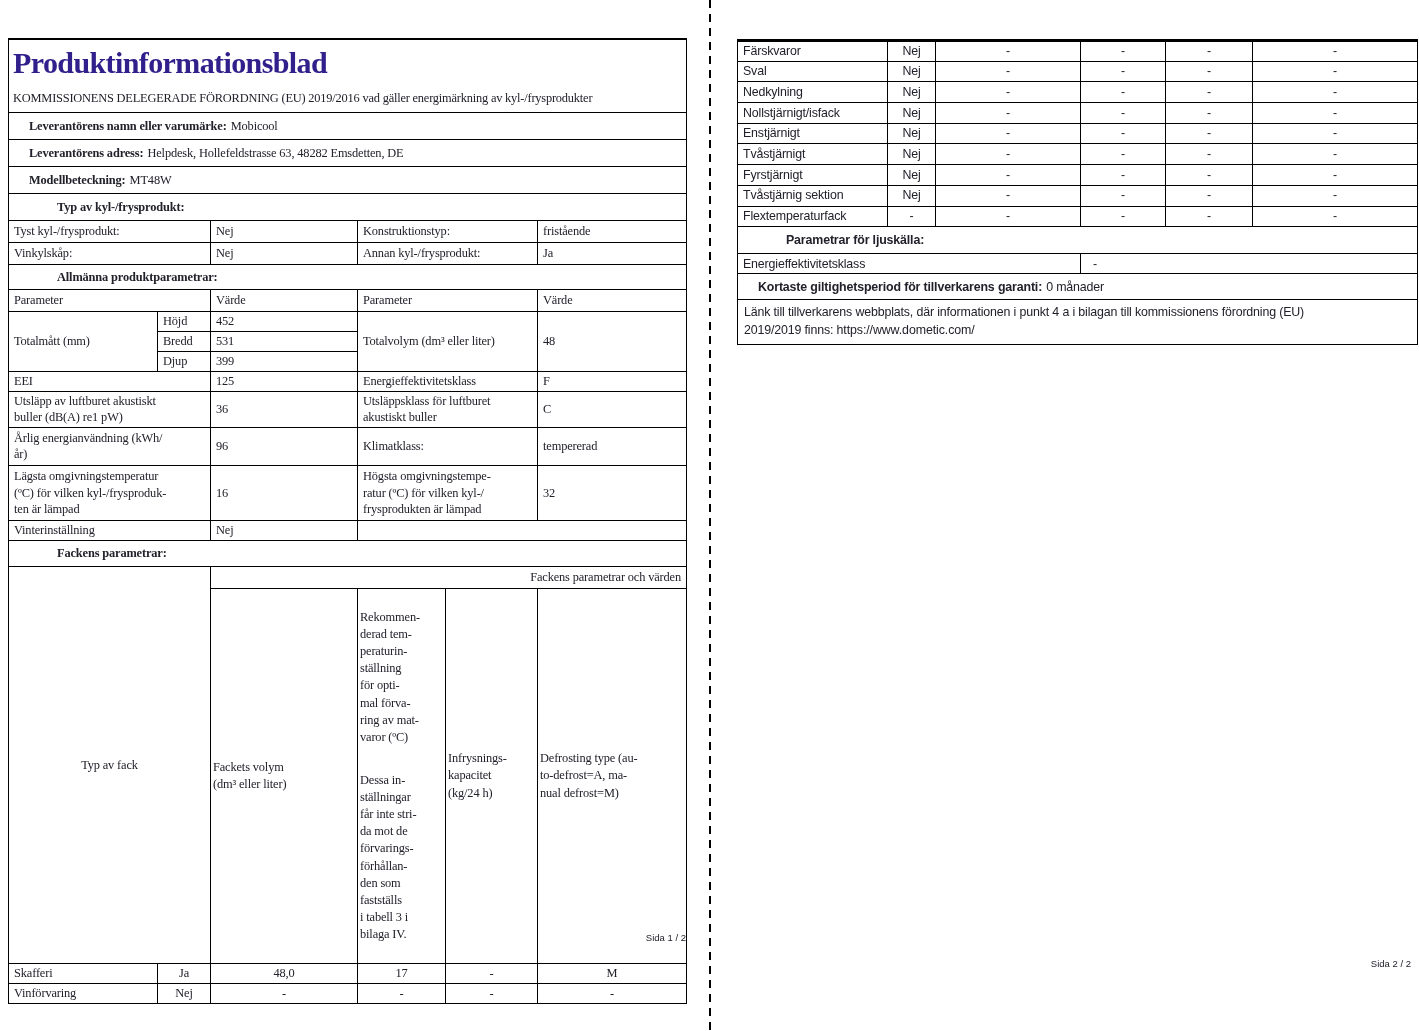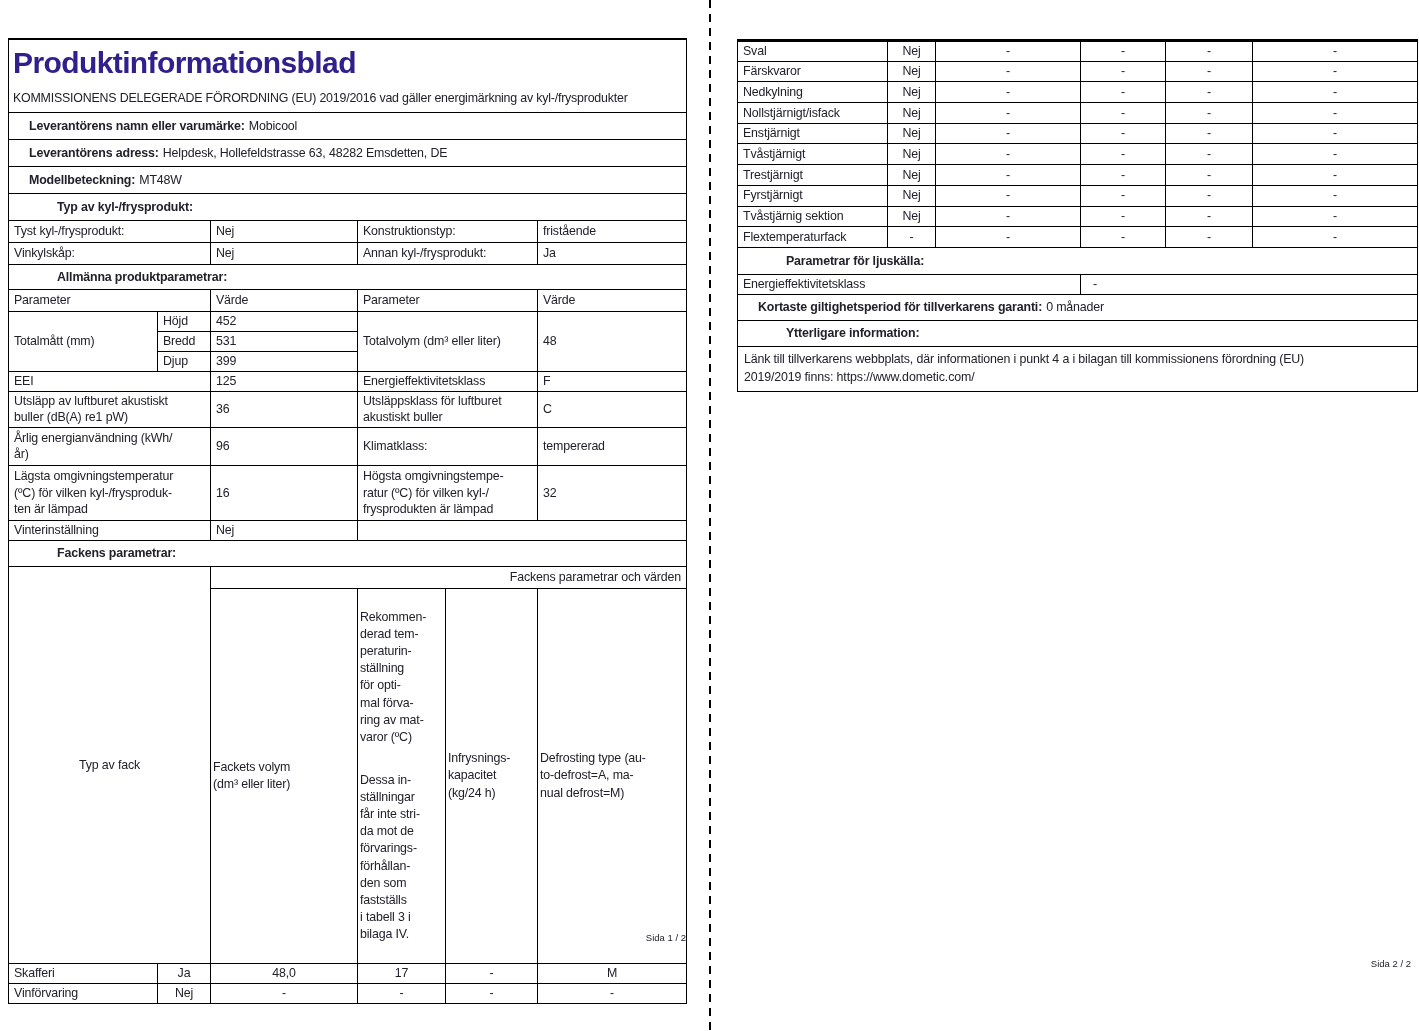--- a/index.html
+++ b/index.html
@@ -14,21 +14,21 @@
     color:var(--text,#21212b);
     font-size:12.4px;
     letter-spacing:-0.15px;
     overflow:hidden;
   }
   .fold{
     position:absolute;left:709px;top:0;width:2px;height:1031px;
     background:repeating-linear-gradient(to bottom,#000 0 8px,transparent 8px 14px);
   }
   .page{position:absolute;}
-  .page1{left:8px;top:38px;width:678px;}
+  .page1{left:8px;top:38px;width:678px;font-family:Liberation Serif, serif;}
   .page2{left:737px;top:39px;width:680px;}
   table{border-collapse:collapse;table-layout:fixed;}
   .page1 table{width:678px;border-top:2px solid var(--border);}
   .page2 table{width:680px;border-top:3px solid var(--border);}
   td{
     border:1px solid var(--border);
     padding:1px 5px;
     vertical-align:middle;
     line-height:1.32;
     overflow:hidden;
@@ -247,36 +247,36 @@
     <colgroup>
       <col style="width:150px">
         <col style="width:48px">
         <col style="width:145px">
       <col style="width:85px">
         <col style="width:87px">
         <col style="width:165px">
     </colgroup>
     <tbody>
         <tr class="h207">
+      <td>Färskvaror</td>
+      <td class="c">Nej</td>
+      <td class="c">-</td>
+      <td class="c">-</td>
+      <td class="c">-</td>
+      <td class="c">-</td>
+    </tr>
+    <tr class="h207">
       <td>Sval</td>
       <td class="c">Nej</td>
       <td class="c">-</td>
       <td class="c">-</td>
       <td class="c">-</td>
       <td class="c">-</td>
     </tr>
     <tr class="h207">
-      <td>Färskvaror</td>
-      <td class="c">Nej</td>
-      <td class="c">-</td>
-      <td class="c">-</td>
-      <td class="c">-</td>
-      <td class="c">-</td>
-    </tr>
-    <tr class="h207">
       <td>Nedkylning</td>
       <td class="c">Nej</td>
       <td class="c">-</td>
       <td class="c">-</td>
       <td class="c">-</td>
       <td class="c">-</td>
     </tr>
     <tr class="h207">
       <td>Nollstjärnigt/isfack</td>
       <td class="c">Nej</td>
@@ -288,28 +288,20 @@
     <tr class="h207">
       <td>Enstjärnigt</td>
       <td class="c">Nej</td>
       <td class="c">-</td>
       <td class="c">-</td>
       <td class="c">-</td>
       <td class="c">-</td>
     </tr>
     <tr class="h207">
       <td>Tvåstjärnigt</td>
-      <td class="c">Nej</td>
-      <td class="c">-</td>
-      <td class="c">-</td>
-      <td class="c">-</td>
-      <td class="c">-</td>
-    </tr>
-    <tr class="h207">
-      <td>Trestjärnigt</td>
       <td class="c">Nej</td>
       <td class="c">-</td>
       <td class="c">-</td>
       <td class="c">-</td>
       <td class="c">-</td>
     </tr>
     <tr class="h207">
       <td>Fyrstjärnigt</td>
       <td class="c">Nej</td>
       <td class="c">-</td>
@@ -337,23 +329,20 @@
       <td colspan="6">Parametrar för ljuskälla:</td>
     </tr>
     <tr class="h21">
       <td colspan="3">Energieffektivitetsklass</td>
       <td colspan="3" style="padding-left:12px">-</td>
     </tr>
     <tr class="h26">
       <td colspan="6">
         <span class="b">Kortaste giltighetsperiod för tillverkarens garanti:</span><span class="v">0 månader</span>
       </td>
-    </tr>
-    <tr class="h26 section">
-      <td colspan="6">Ytterligare information:</td>
     </tr>
     <tr class="h44">
       <td colspan="6" class="linkcell">
         <div>Länk till tillverkarens webbplats, där informationen i punkt 4 a i bilagan till kommissionens förordning (EU)</div>
         <div>
           <span>2019/2019 finns: </span>
           <span class="url">https://www.dometic.com/</span>
         </div>
       </td>
     </tr>

